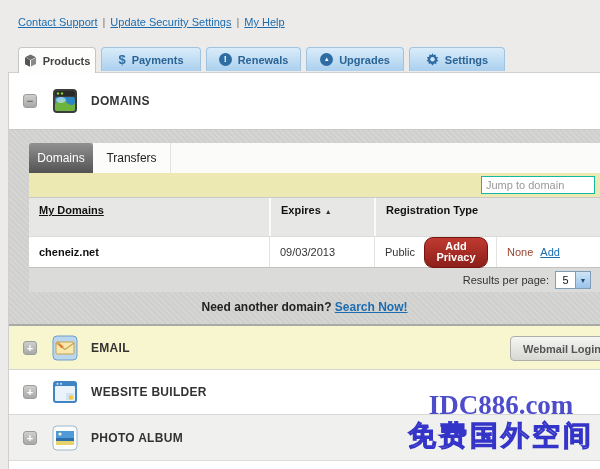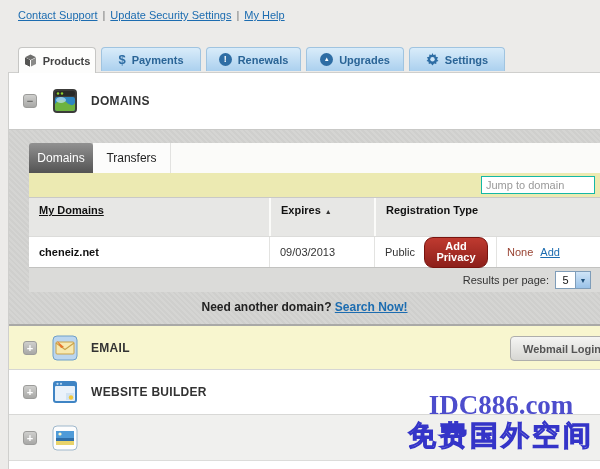--- a/index.html
+++ b/index.html
@@ -6,21 +6,21 @@
   html,body { width:600px; height:469px; }
   body {
     font-family:"Liberation Sans", sans-serif;
     font-size:11px; color:#333;
     background:#ecebe9;
     position:relative; overflow:hidden;
   }
   a { text-decoration:underline; cursor:pointer; }
 
   
-  .top-links { position:absolute; top:9px; left:18px; font-size:11px; }
+  .top-links { position:absolute; top:16px; left:18px; font-size:11px; }
   .top-links a { color:#1c6cb0; }
   .top-links .sep { color:#777; margin:0 5px; }
 
   
   .tabbar { position:absolute; top:47px; left:18px; height:25px; display:flex; gap:5px; }
   .tab {
     height:24px; display:flex; align-items:center; justify-content:center; gap:6px;
     border-radius:4px 4px 0 0; font-weight:bold; cursor:pointer;
     background:linear-gradient(#d9ecfa,#abd0ee); border:1px solid #a0c4e0; border-bottom:none;
     color:#2a6496; font-size:11px;
@@ -302,20 +302,21 @@
     <div class="toggle-btn">+</div>
     <div class="sec-icon">
       <svg width="26" height="26" viewBox="0 0 26 26">
         <rect x="1" y="1" width="24" height="24" rx="4" fill="#fdfdfd" stroke="#9fb8cc"></rect>
         <rect x="4" y="6" width="18" height="7" fill="#4f9bd8"></rect>
         <rect x="4" y="13" width="18" height="3" fill="#2f6ea8"></rect>
         <rect x="4" y="16" width="18" height="4" fill="#e8d36a"></rect>
         <circle cx="8" cy="9" r="1.6" fill="#fdf6c8"></circle>
       </svg>
     </div>
+    <span class="sec-title">PHOTO ALBUM</span>
   </div>
 
 </div>
 
 <div class="watermark">
   <div class="wm1">IDC886.com</div>
   <div class="wm2">免费国外空间</div>
 </div>
 
 </body></html>

